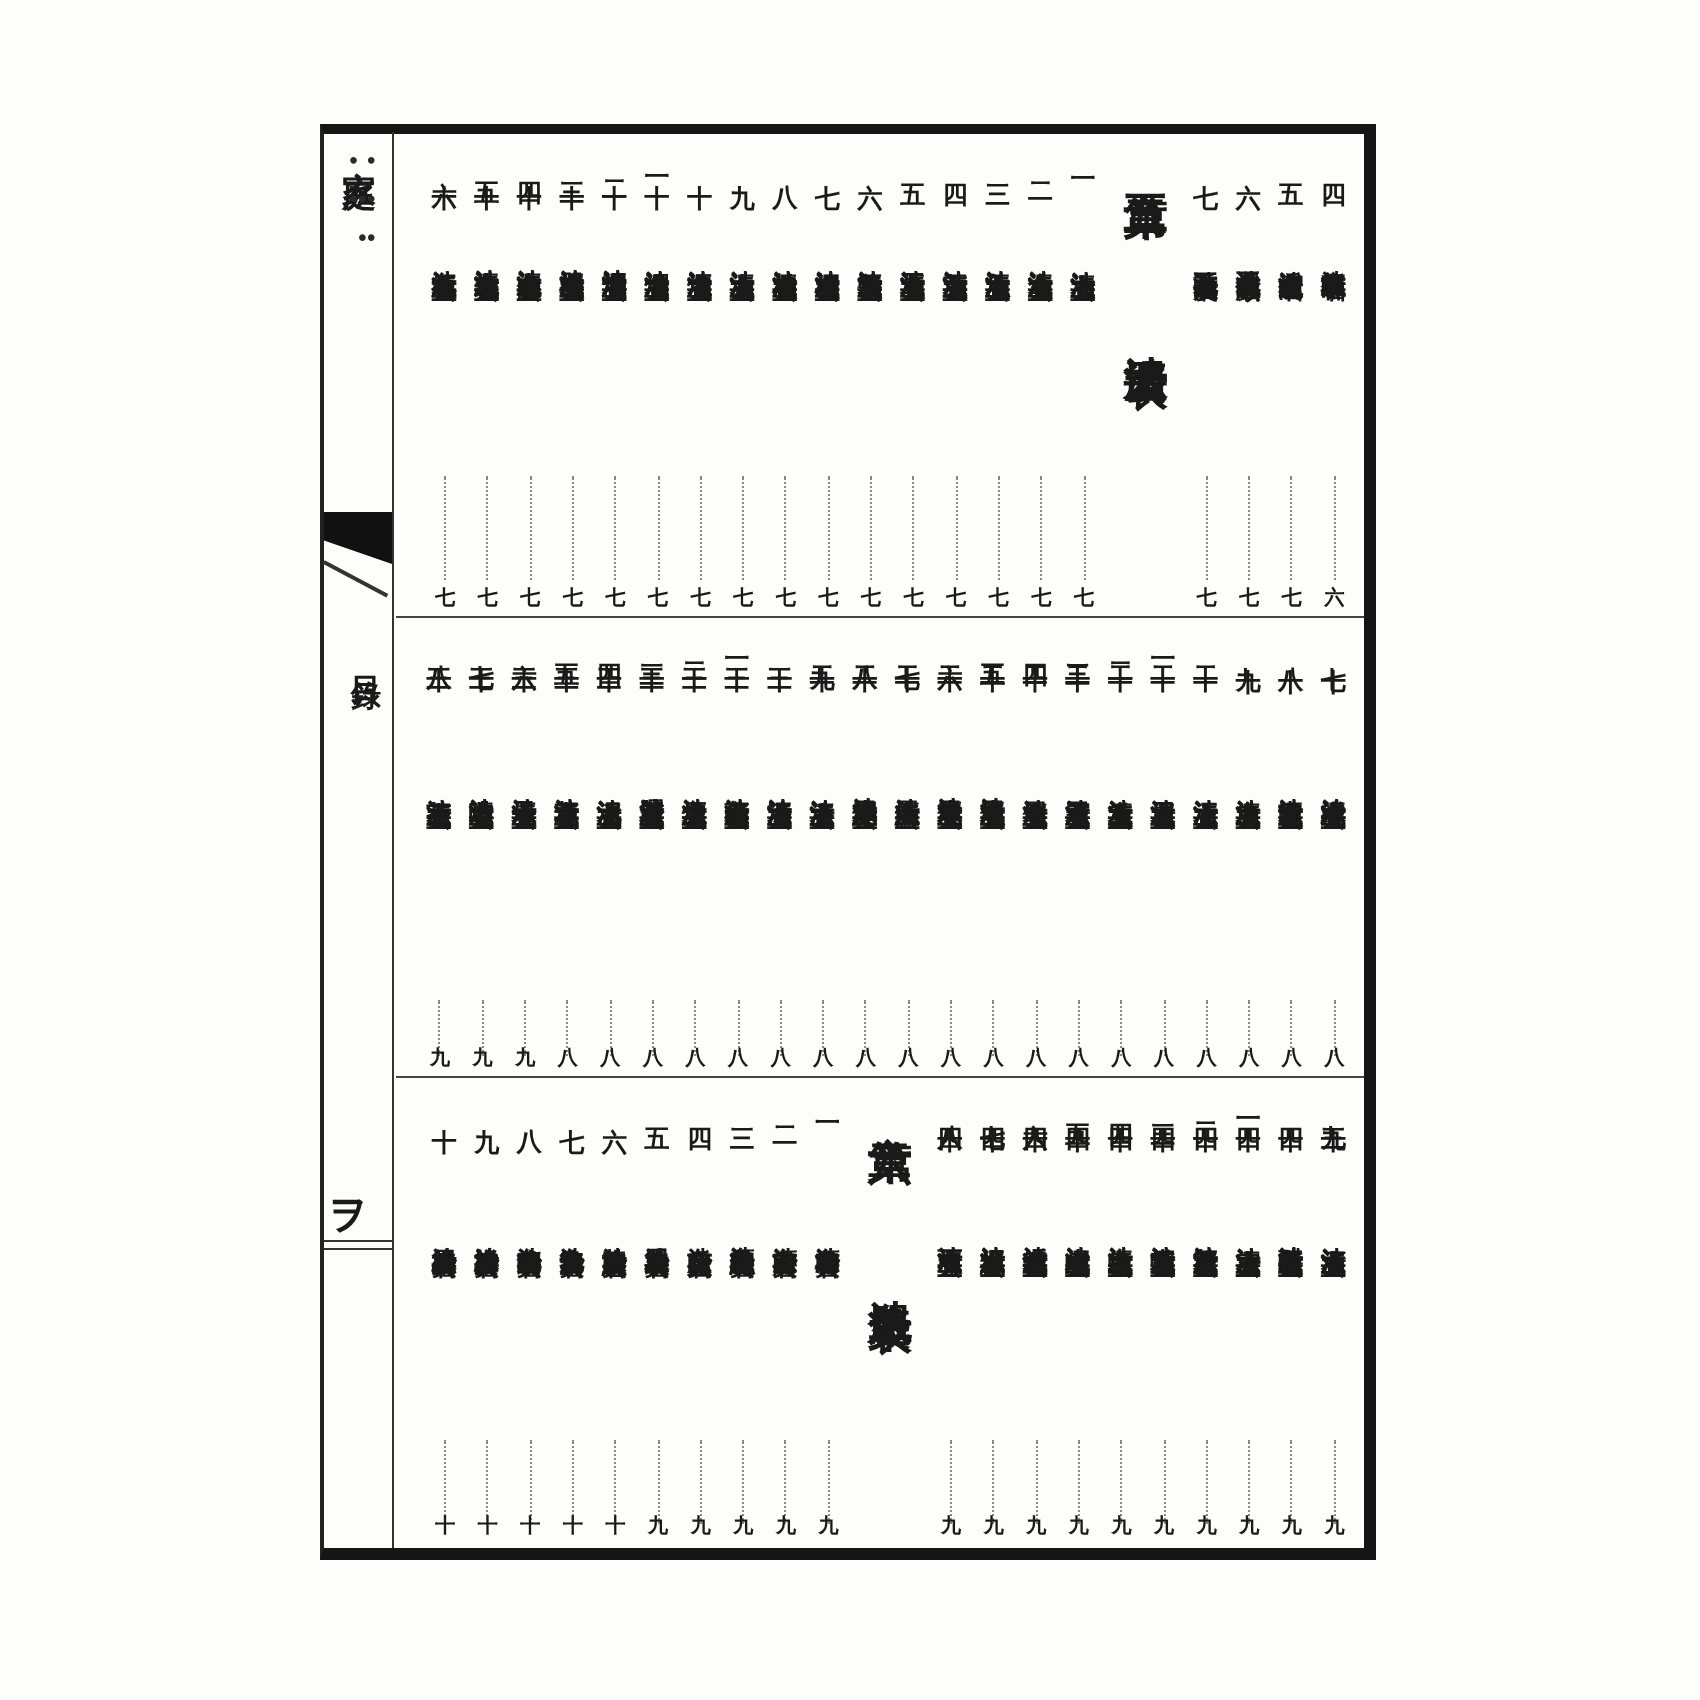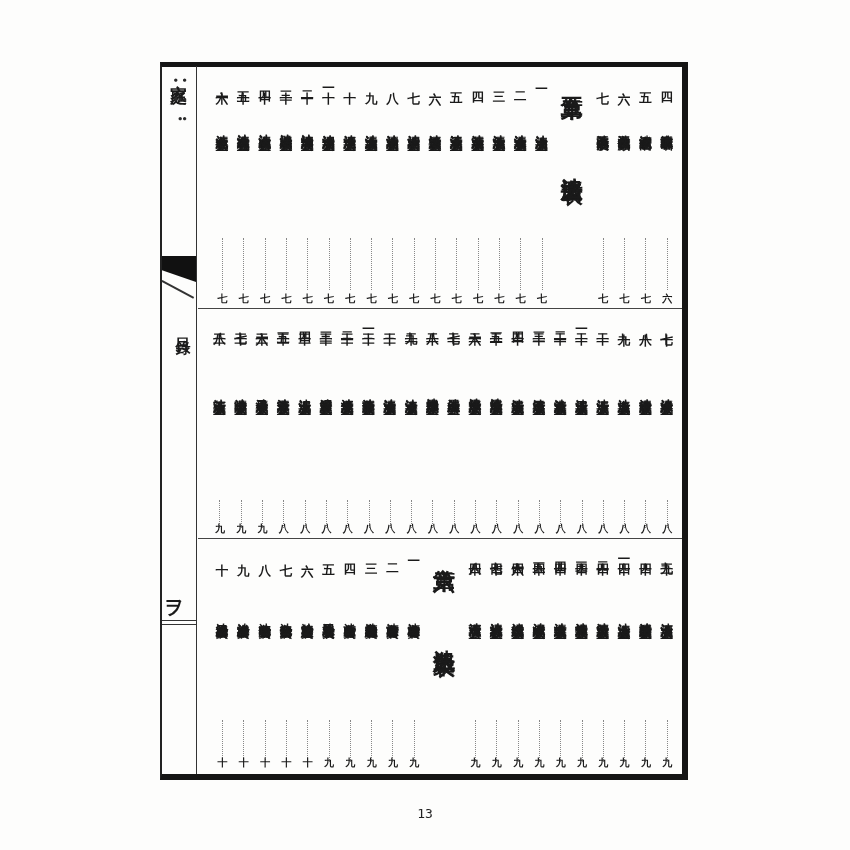--- a/index.html
+++ b/index.html
@@ -461,14 +461,13 @@
         </div>
         <div class="entry">
           <div class="num">十</div>
           <div class="title">省費自染黑綠法</div>
           <div class="dots"></div>
           <div class="pg">十</div>
         </div>
       </div>
   </div>
 
-  <div class="page-number">13</div>
 </div>
 
 </body></html>

